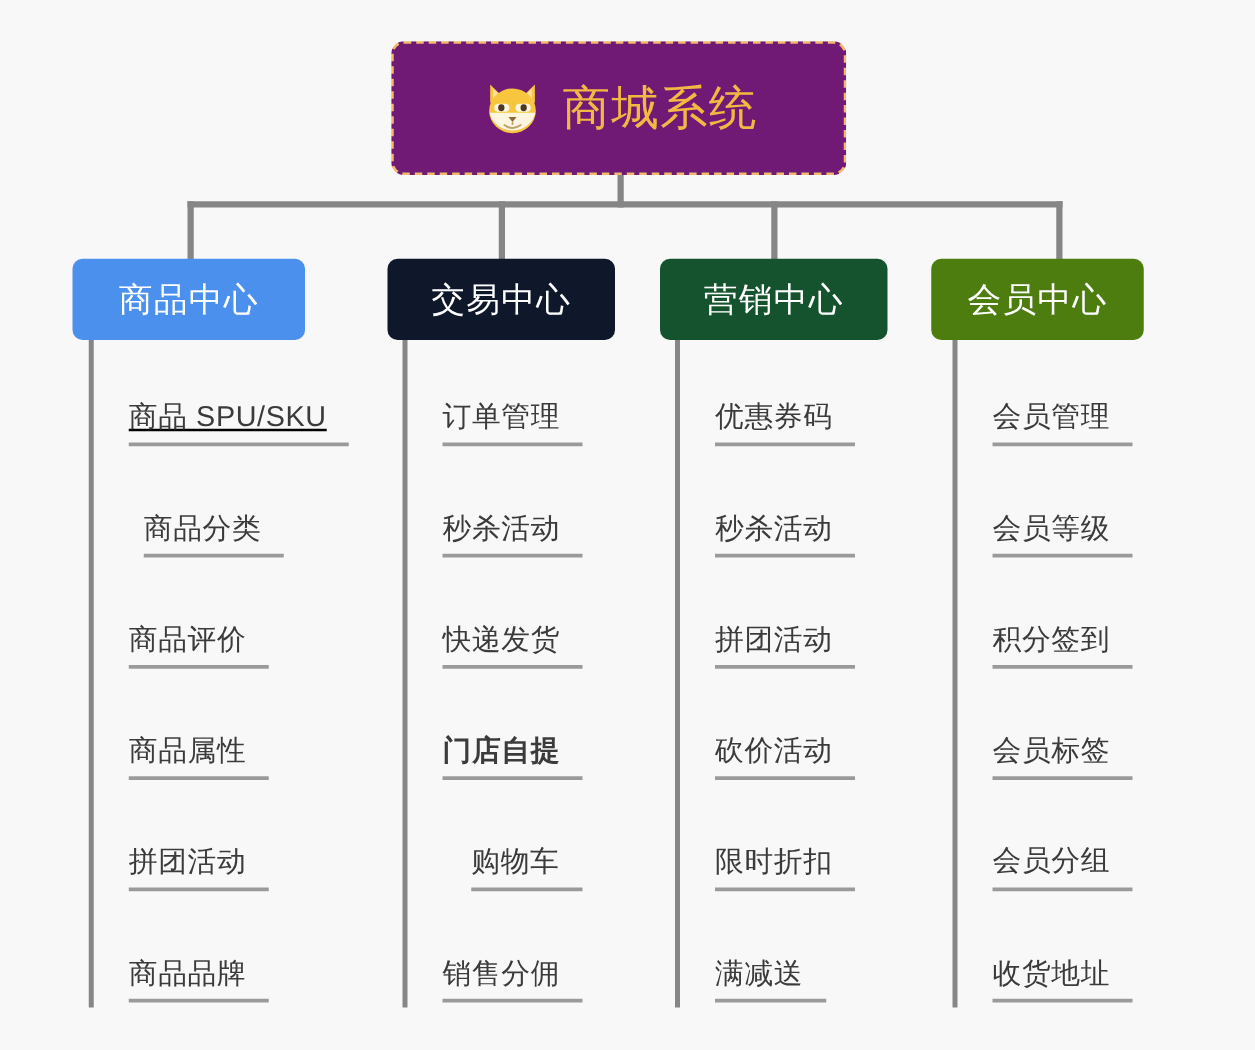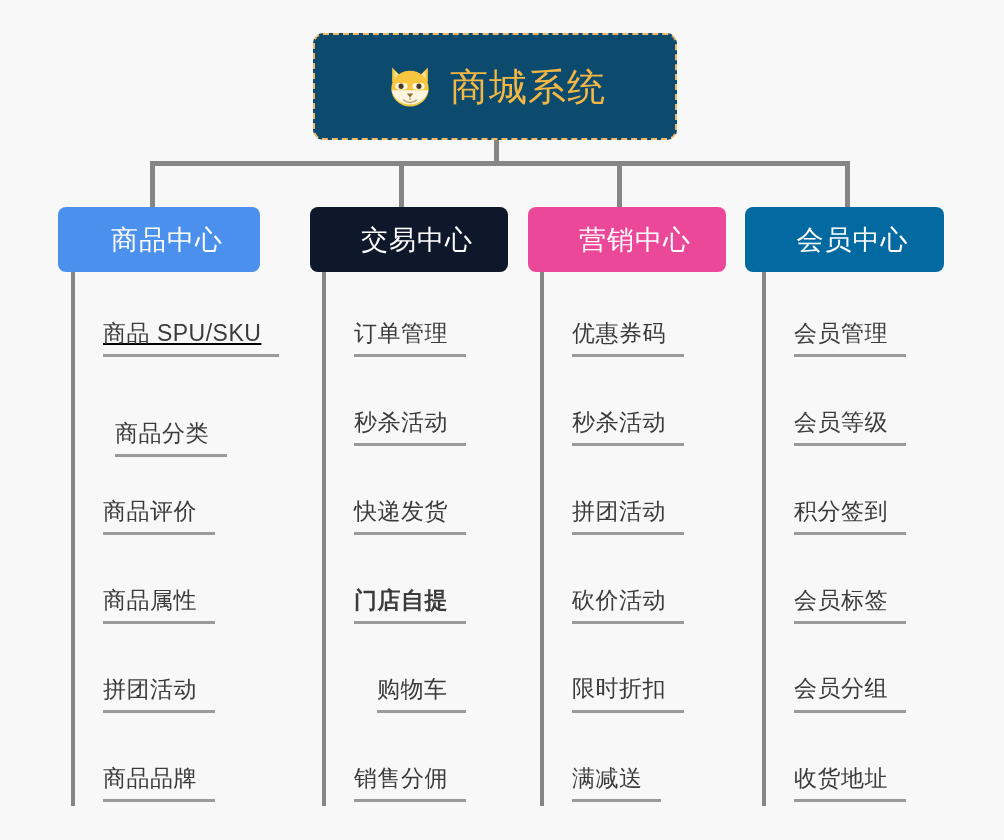--- a/index.html
+++ b/index.html
@@ -65,21 +65,20 @@
     top: 207px;
     height: 65px;
     border-radius: 8px;
     display: flex;
     align-items: center;
     justify-content: center;
     color: #ffffff;
     font-size: 27px;
     letter-spacing: 1px;
     white-space: nowrap;
-    padding-left: 16px;
   }
 
   
   .leaf-col {
     position: absolute;
     top: 272px;
   }
   .leaf-spine {
     position: absolute;
     left: 0;
@@ -105,21 +104,21 @@
     border-bottom: 3px solid #9a9a9a;
     padding: 0 18px 6px 0;
     letter-spacing: 0.5px;
   }
 </style>
 </head>
 <body style="background: rgb(248, 248, 248);">
 
 <div id="mindmap">
 
-  <div class="root-node" style="border-color: rgb(240, 185, 107); background: #0c4a6e;">
+  <div class="root-node" style="border-color: rgb(240, 185, 107); background: #701a75;">
     <span class="shiba-icon">
       <svg viewBox="0 0 64 64" width="52" height="52" aria-hidden="true">
         <path d="M10 8 L10 26 L22 20 Z" fill="#f7c63e"></path>
         <path d="M54 8 L54 26 L42 20 Z" fill="#f7c63e"></path>
         <path d="M13 12 L13 24 L21 20 Z" fill="#fbe0a0"></path>
         <path d="M51 12 L51 24 L43 20 Z" fill="#fbe0a0"></path>
         <ellipse cx="32" cy="34" rx="23" ry="22" fill="#f7c63e"></ellipse>
         <path d="M9.5 36 a23 22 0 0 0 45 0 z" fill="#fdf5e0"></path>
         <rect x="14" y="27" width="15" height="8" rx="4" fill="#fdf5e0"></rect>
         <rect x="35" y="27" width="15" height="8" rx="4" fill="#fdf5e0"></rect>
@@ -141,21 +140,21 @@
   <div class="conn conn-drop" style="left: 845px; background: rgb(134, 134, 134);"></div>
 
   <div class="cat-box" style="left: 58px; width: 186px; background: rgb(74, 144, 236);">
     <span>商品中心</span>
   </div>
   <div class="leaf-col" style="left:71px;">
     <div class="leaf-spine" style="height: 534px; background: rgb(134, 134, 134);"></div>
     <div class="leaf-item" style="top:0px;text-decoration:underline;">
         <span class="leaf-label">商品 SPU/SKU</span>
       </div>
-    <div class="leaf-item" style="top:100px;padding-left:40px;">
+    <div class="leaf-item" style="top:89px;padding-left:40px;">
         <span class="leaf-label">商品分类</span>
       </div>
     <div class="leaf-item" style="top:178px;">
         <span class="leaf-label">商品评价</span>
       </div>
     <div class="leaf-item" style="top:267px;">
         <span class="leaf-label">商品属性</span>
       </div>
     <div class="leaf-item" style="top:356px;">
         <span class="leaf-label">拼团活动</span>
@@ -183,46 +182,46 @@
         <span class="leaf-label">门店自提</span>
       </div>
     <div class="leaf-item" style="top:356px;margin-left:23px;">
         <span class="leaf-label">购物车</span>
       </div>
     <div class="leaf-item" style="top:445px;">
         <span class="leaf-label">销售分佣</span>
       </div>
   </div>
 
-  <div class="cat-box" style="left: 528px; width: 182px; background: #ec4899;">
+  <div class="cat-box" style="left: 528px; width: 182px; background: #14532d;">
     <span>营销中心</span>
   </div>
   <div class="leaf-col" style="left:540px;">
     <div class="leaf-spine" style="height: 534px; background: rgb(134, 134, 134);"></div>
     <div class="leaf-item" style="top:0px;text-align:right;">
         <span class="leaf-label">优惠券码</span>
       </div>
     <div class="leaf-item" style="top:89px;">
         <span class="leaf-label">秒杀活动</span>
       </div>
     <div class="leaf-item" style="top:178px;">
         <span class="leaf-label">拼团活动</span>
       </div>
     <div class="leaf-item" style="top:267px;">
         <span class="leaf-label">砍价活动</span>
       </div>
-    <div class="leaf-item" style="top:356px;font-family:Liberation Serif, serif;">
+    <div class="leaf-item" style="top:356px;">
         <span class="leaf-label">限时折扣</span>
       </div>
     <div class="leaf-item" style="top:445px;">
         <span class="leaf-label">满减送</span>
       </div>
   </div>
 
-  <div class="cat-box" style="left: 745px; width: 183px; background: #0369a1; text-align: center;">
+  <div class="cat-box" style="left: 745px; width: 170px; background: #4d7c0f; text-align: center;">
     <span>会员中心</span>
   </div>
   <div class="leaf-col" style="left:762px;">
     <div class="leaf-spine" style="height: 534px; background: rgb(134, 134, 134);"></div>
     <div class="leaf-item" style="top:0px;">
         <span class="leaf-label">会员管理</span>
       </div>
     <div class="leaf-item" style="top:89px;">
         <span class="leaf-label">会员等级</span>
       </div>

